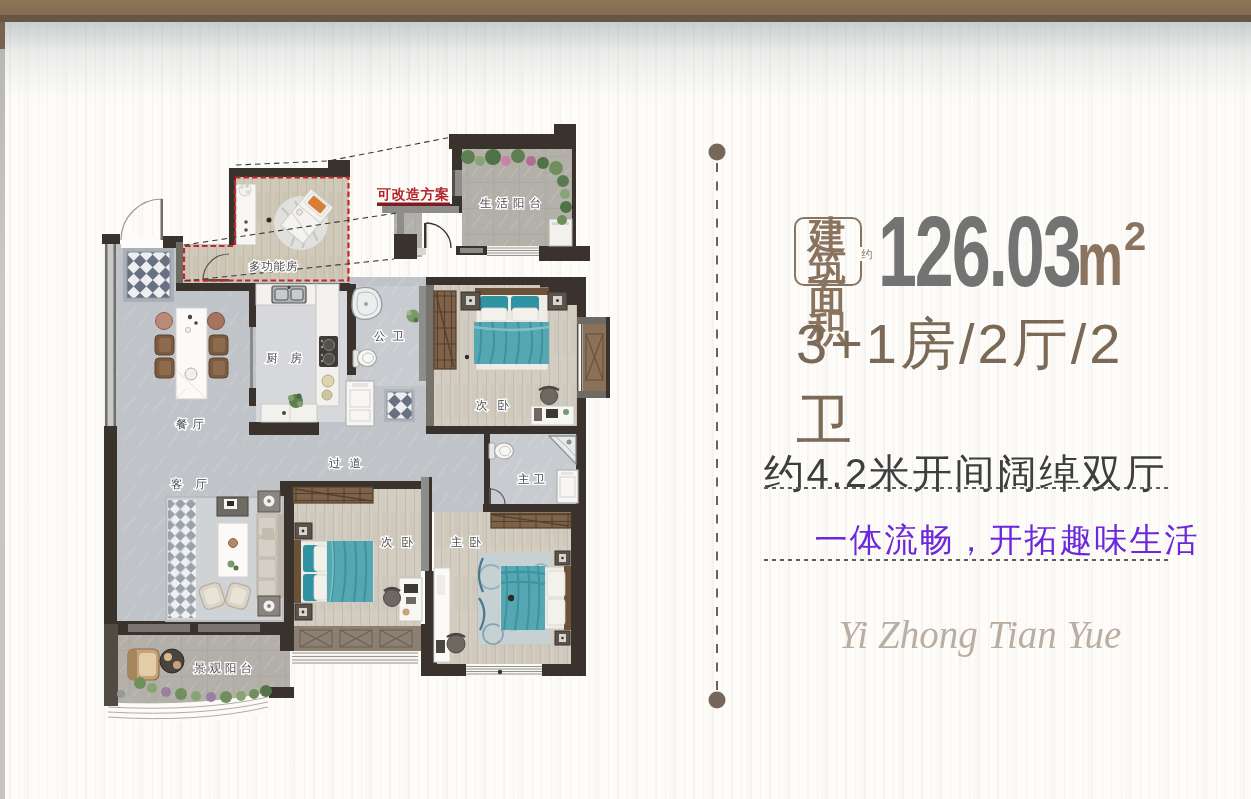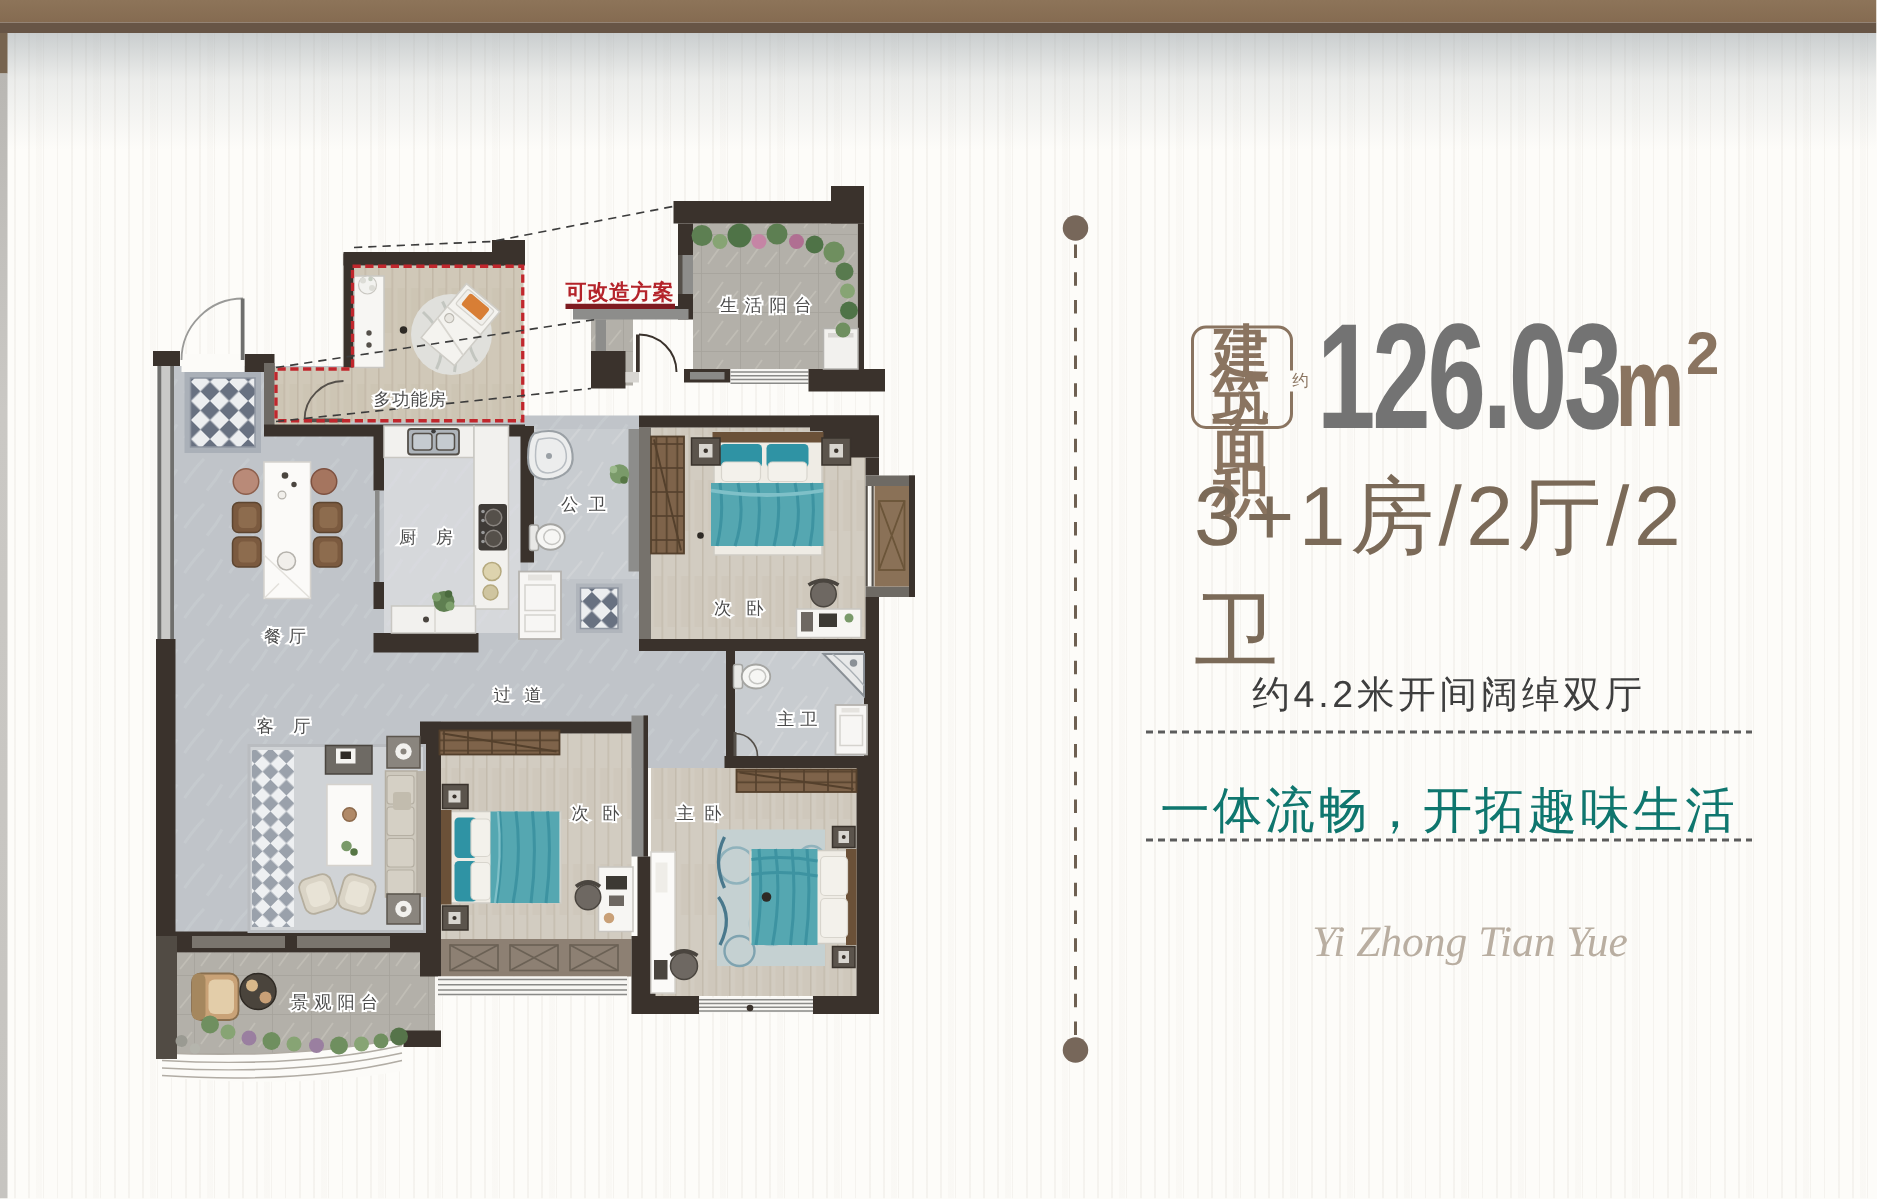--- a/index.html
+++ b/index.html
@@ -837,22 +837,22 @@
 </div>
 
 <div class="abs" style="left:1077px;top:215px;color:#8a7460;white-space:nowrap;">
   <span style="display:inline-block;font-size:76px;font-weight:bold;transform:scaleX(.68);transform-origin:left top;">m</span>
 </div>
 
 <div class="abs" style="left:1124px;top:214px;color:#8a7460;font-size:40px;font-weight:bold;">2</div>
 
 <div class="abs" style="left:796px;top:307px;width:340px;height:55px;color:#7b6a58;font-size:56px;letter-spacing:3px;">3+1房/2厅/2卫</div>
 
-<div class="abs" style="left:764px;top:446px;width:404px;text-align:center;color:#3e3e3e;font-size:25px;letter-spacing:2.5px;">约4.2米开间阔绰双厅</div>
+<div class="abs" style="left:764px;top:446px;width:404px;text-align:left;color:#3e3e3e;font-size:40px;letter-spacing:2.5px;">约4.2米开间阔绰双厅</div>
 
 <div class="abs" style="left:764px;top:487px;width:404px;height:2px;background:repeating-linear-gradient(90deg,#5c5c5c 0 4.5px,rgba(0,0,0,0) 4.5px 8px);"></div>
 
-<div class="abs" style="left:764px;top:518px;width:404px;text-align:center;color:#0f766e;font-size:33px;letter-spacing:2px;">一体流畅，开拓趣味生活</div>
+<div class="abs" style="left:805px;top:518px;width:404px;text-align:center;color:#6d28d9;font-size:33px;letter-spacing:2px;">一体流畅，开拓趣味生活</div>
 
 <div class="abs" style="left:764px;top:559px;width:404px;height:2px;background:repeating-linear-gradient(90deg,#5c5c5c 0 4.5px,rgba(0,0,0,0) 4.5px 8px);"></div>
 
 <div class="abs" style="left:790px;top:612px;width:380px;text-align:center;color:#b9aea1;
-     font-family:'Liberation Serif',serif;font-style:italic;font-size:29px;">Yi Zhong Tian Yue</div>
+     font-family:'Liberation Serif',serif;font-style:italic;font-size:39px;">Yi Zhong Tian Yue</div>
 
 </body></html>

